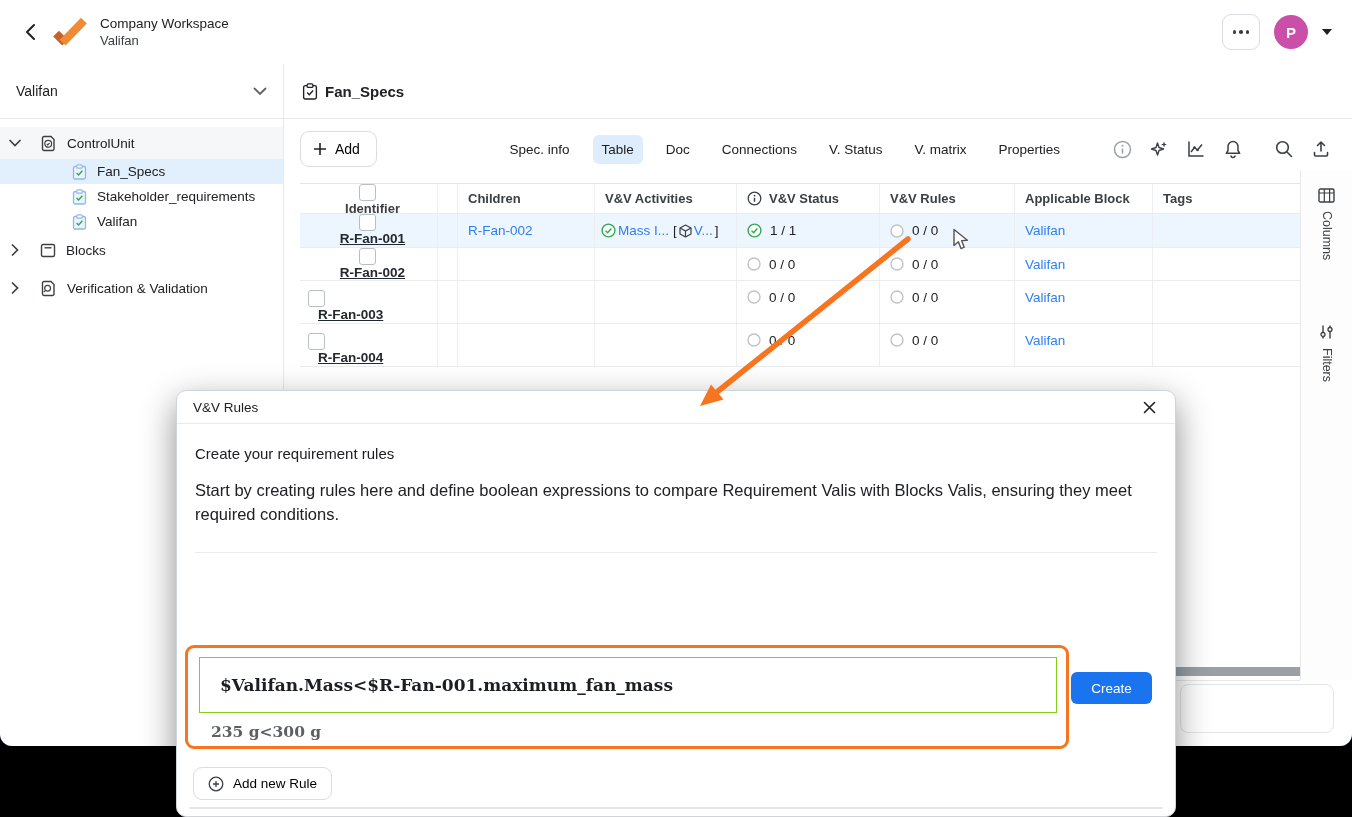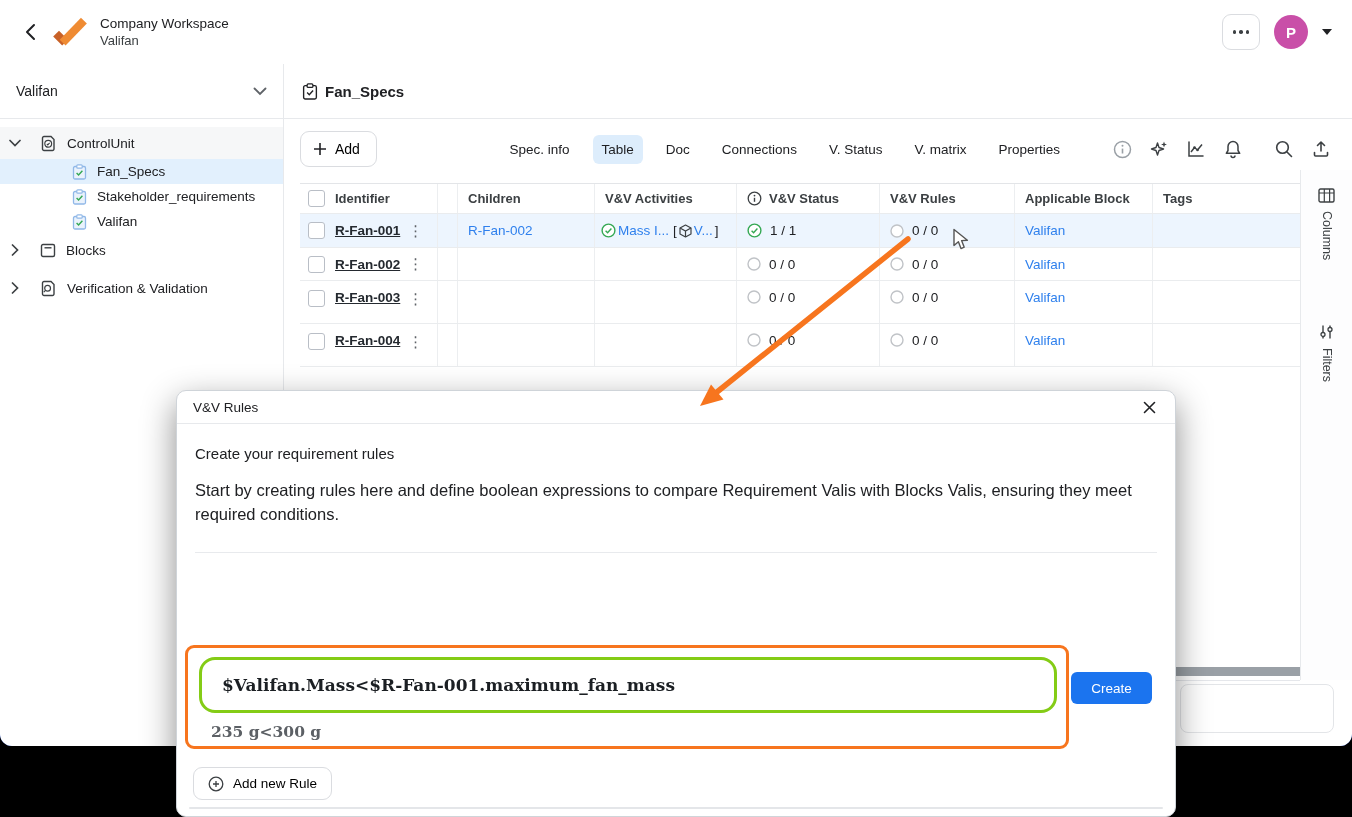--- a/index.html
+++ b/index.html
@@ -50,21 +50,21 @@
   .tab.active{background:#ddedfc;}
   .tool-icons{display:flex;align-items:center;gap:15px;margin-left:42px;}
   .tool-icons .ticon{width:22px;height:22px;display:flex;align-items:center;justify-content:center;cursor:pointer;}
   .gap-lg{margin-left:14px;}
   
   .vtable{position:absolute;left:16px;top:119px;width:1000px;font-size:13.5px;}
   .trow{display:flex;align-items:stretch;border-bottom:1px solid #eaecee;background:#fff;}
   .trow.thead{border-top:1px solid #e3e5e8;height:29px;font-weight:700;font-size:13px;color:#3c4043;}
   .trow.sel{background:#edf5fe;}
   .cell{display:flex;align-items:center;border-right:1px solid #eceef0;padding:0 10px;box-sizing:border-box;overflow:hidden;white-space:nowrap;}
-  .c-id{width:138px;padding-left:8px;}
+  .c-id{width:138px;padding-left:8px;flex-direction:column;}
   .c-gap{width:20px;padding:0;}
   .c-child{width:137px;}
   .c-act{width:142px;padding:0 6px;text-align:center;}
   .c-status{width:143px;}
   .c-rules{width:135px;}
   .c-block{width:138px;}
   .c-tags{width:147px;border-right:none;}
   .h1r{height:33px;} .h2r{height:32px;} .h3r{height:42px;} .h4r{height:42px;}
   .cbx{width:15px;height:15px;border:1.5px solid #b9bec6;border-radius:3px;background:#fff;flex:0 0 auto;cursor:pointer;}
   .id-link{margin-left:10px;font-weight:700;text-decoration:underline;color:#24292f;cursor:pointer;}
@@ -94,22 +94,22 @@
   .modal-title{font-size:13.5px;color:#202124;}
   .modal-close{margin-left:auto;width:20px;height:20px;display:flex;align-items:center;justify-content:center;cursor:pointer;}
   .modal-heading{margin:21px 18px 0;font-size:15px;font-weight:500;}
   .modal-desc{margin:16px 18px 0;font-size:16.5px;line-height:24px;max-width:945px;}
   .hint-banner{margin:22px 18px 0;height:56px;background:#f1f3f4;border-radius:5px;display:flex;
                align-items:center;padding:0 16px;font-size:14.5px;color:#202124;}
   .hint-example{margin-left:16px;}
   .modal-divider{margin:26px 18px 0;border-top:1px solid #e8eaed;}
   .rule-zone{position:absolute;left:8px;top:254px;width:884px;height:104px;border:3px solid #f7751e;
              border-radius:9px;box-sizing:border-box;background:#fff;}
-  .rule-input{position:absolute;left:11px;top:9px;width:858px;height:56px;border:3px solid #84cc16;
-              border-radius:16px;box-sizing:border-box;display:flex;align-items:center;padding:0 20px;
+  .rule-input{position:absolute;left:11px;top:9px;width:858px;height:56px;border:1px solid #84cc16;
+              border-radius:0;box-sizing:border-box;display:flex;align-items:center;padding:0 20px;
               font-family:"DejaVu Serif",serif;font-weight:700;font-size:17px;color:#1b1f23;background:#fff;cursor:text;}
   .rule-result{position:absolute;left:23px;top:74px;font-family:"DejaVu Serif",serif;font-weight:700;
                font-size:15.5px;color:#5c6065;}
   .create-btn{position:absolute;left:894px;top:281px;width:81px;height:32px;background:#1b74ef;color:#fff;
               border:none;border-radius:6px;font-size:13.5px;display:flex;align-items:center;justify-content:center;
               cursor:pointer;font-family:"Liberation Sans",sans-serif;}
   .add-rule-btn{position:absolute;left:16px;top:376px;height:33px;padding:0 14px;border:1px solid #dadce0;
                 border-radius:9px;background:#fff;display:flex;align-items:center;gap:9px;font-size:13.5px;cursor:pointer;}
   .modal-bottom-line{position:absolute;left:12px;right:12px;top:416px;height:2px;background:#e4e6e9;border-radius:2px;}
   svg{display:block;}

